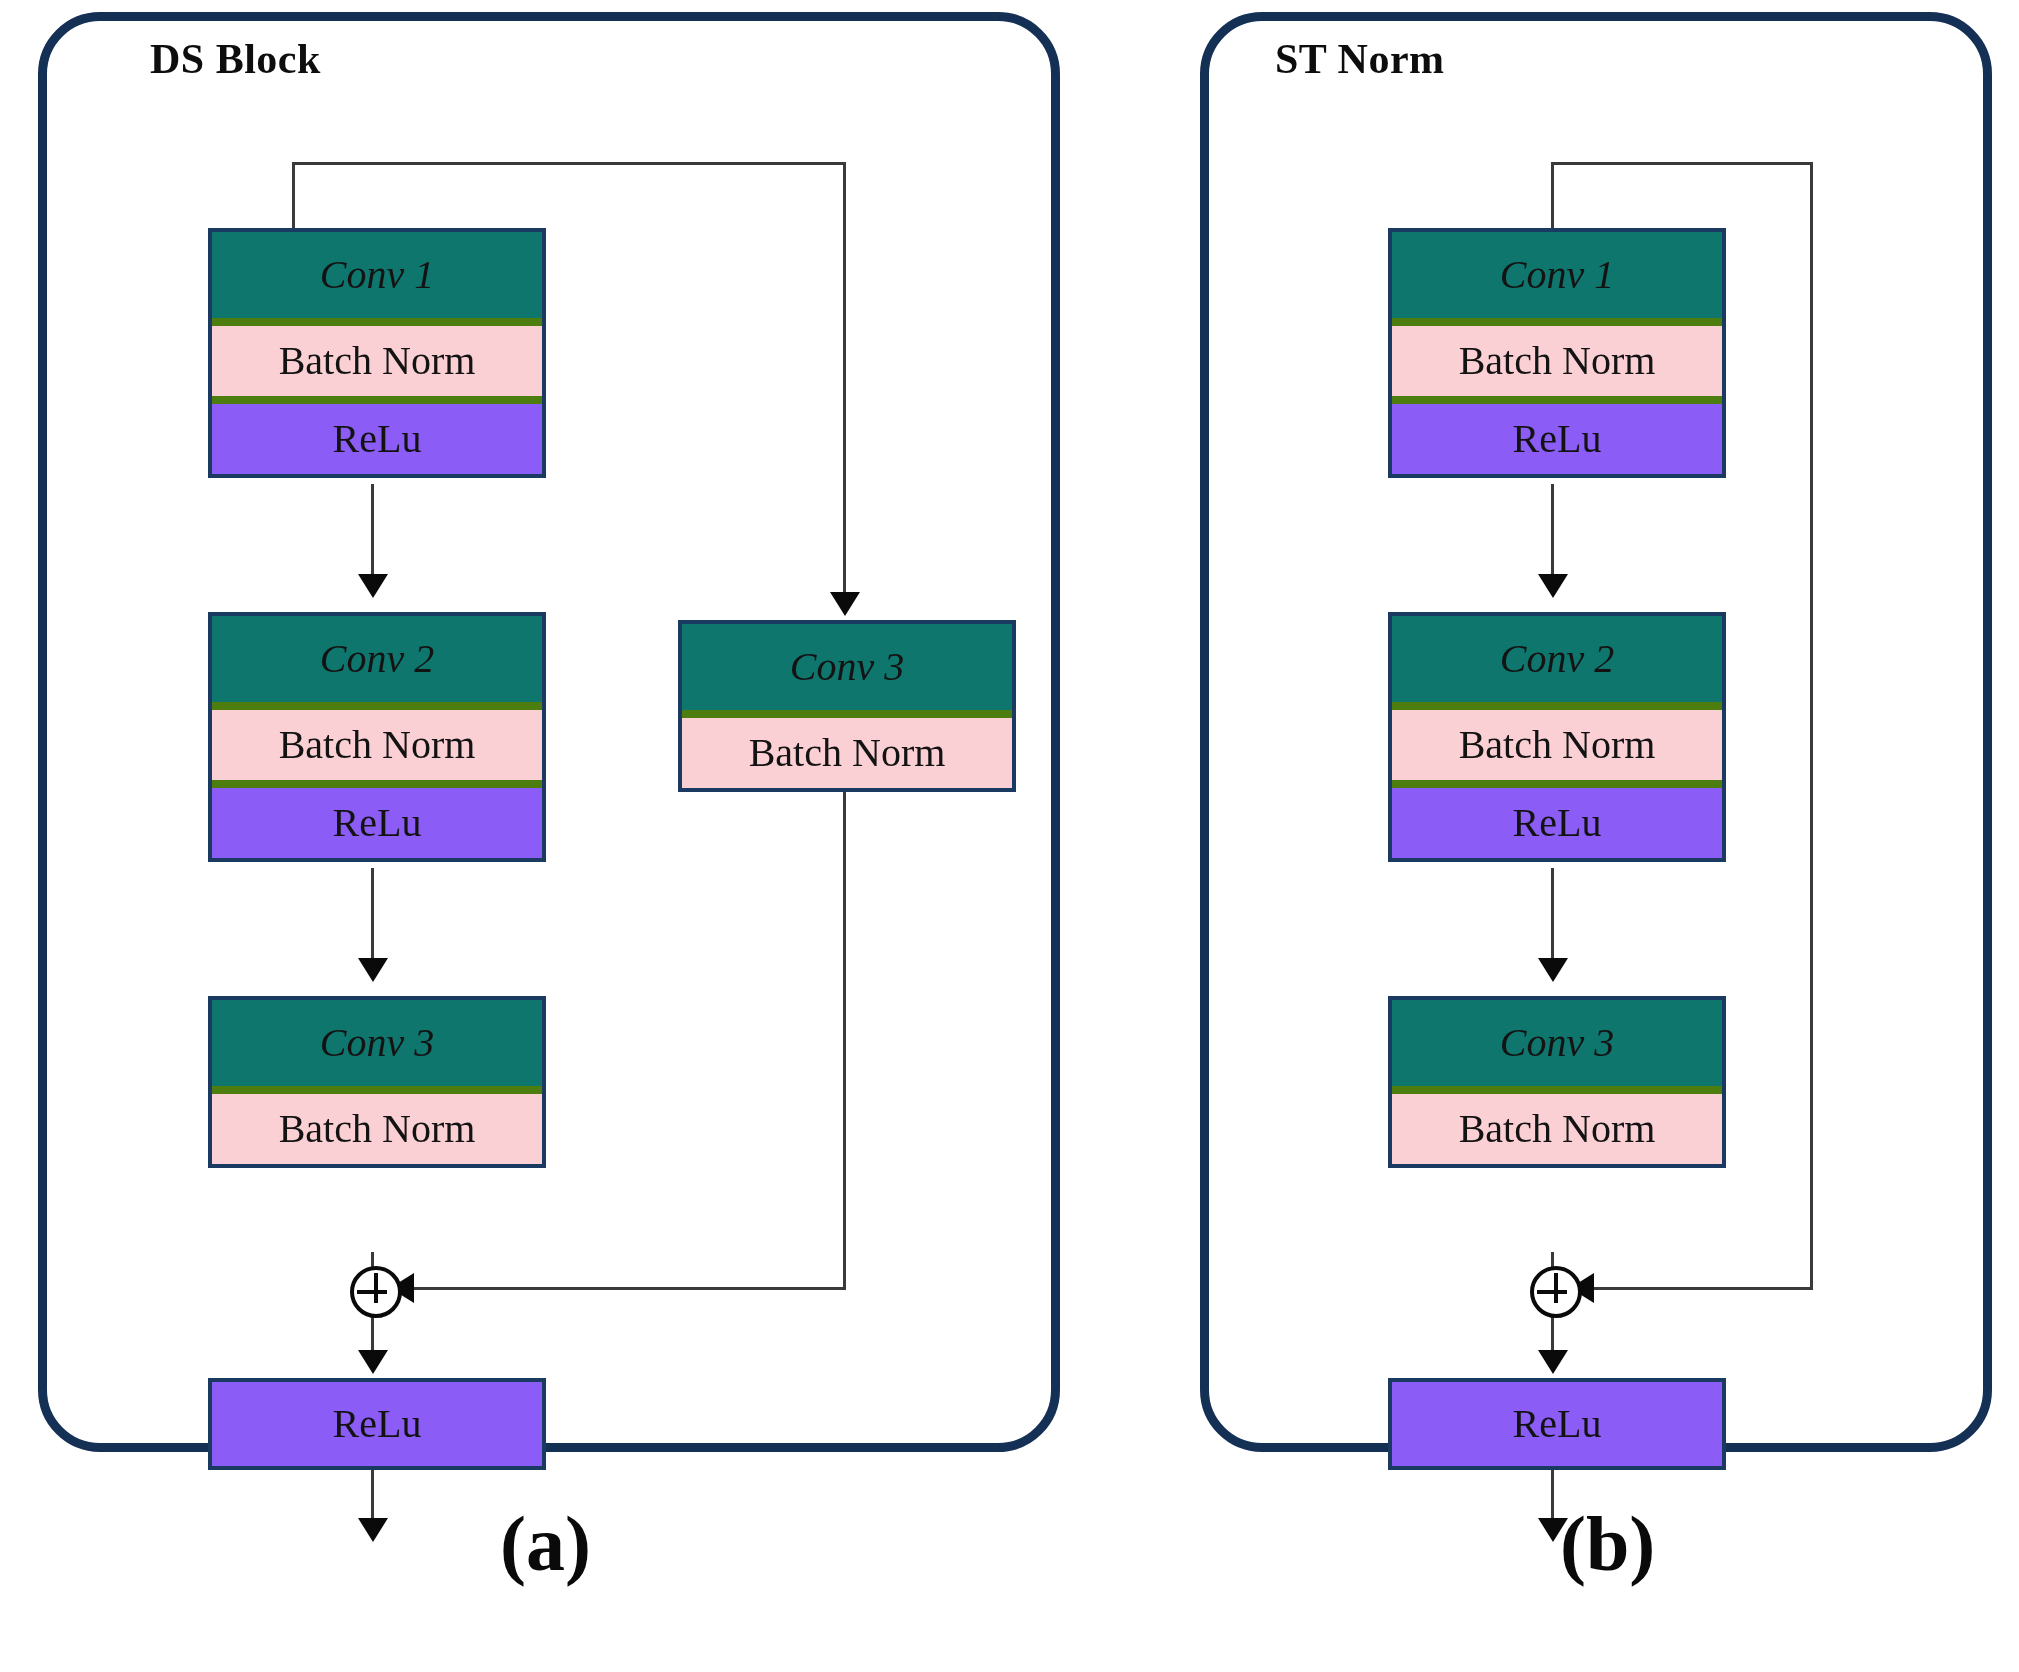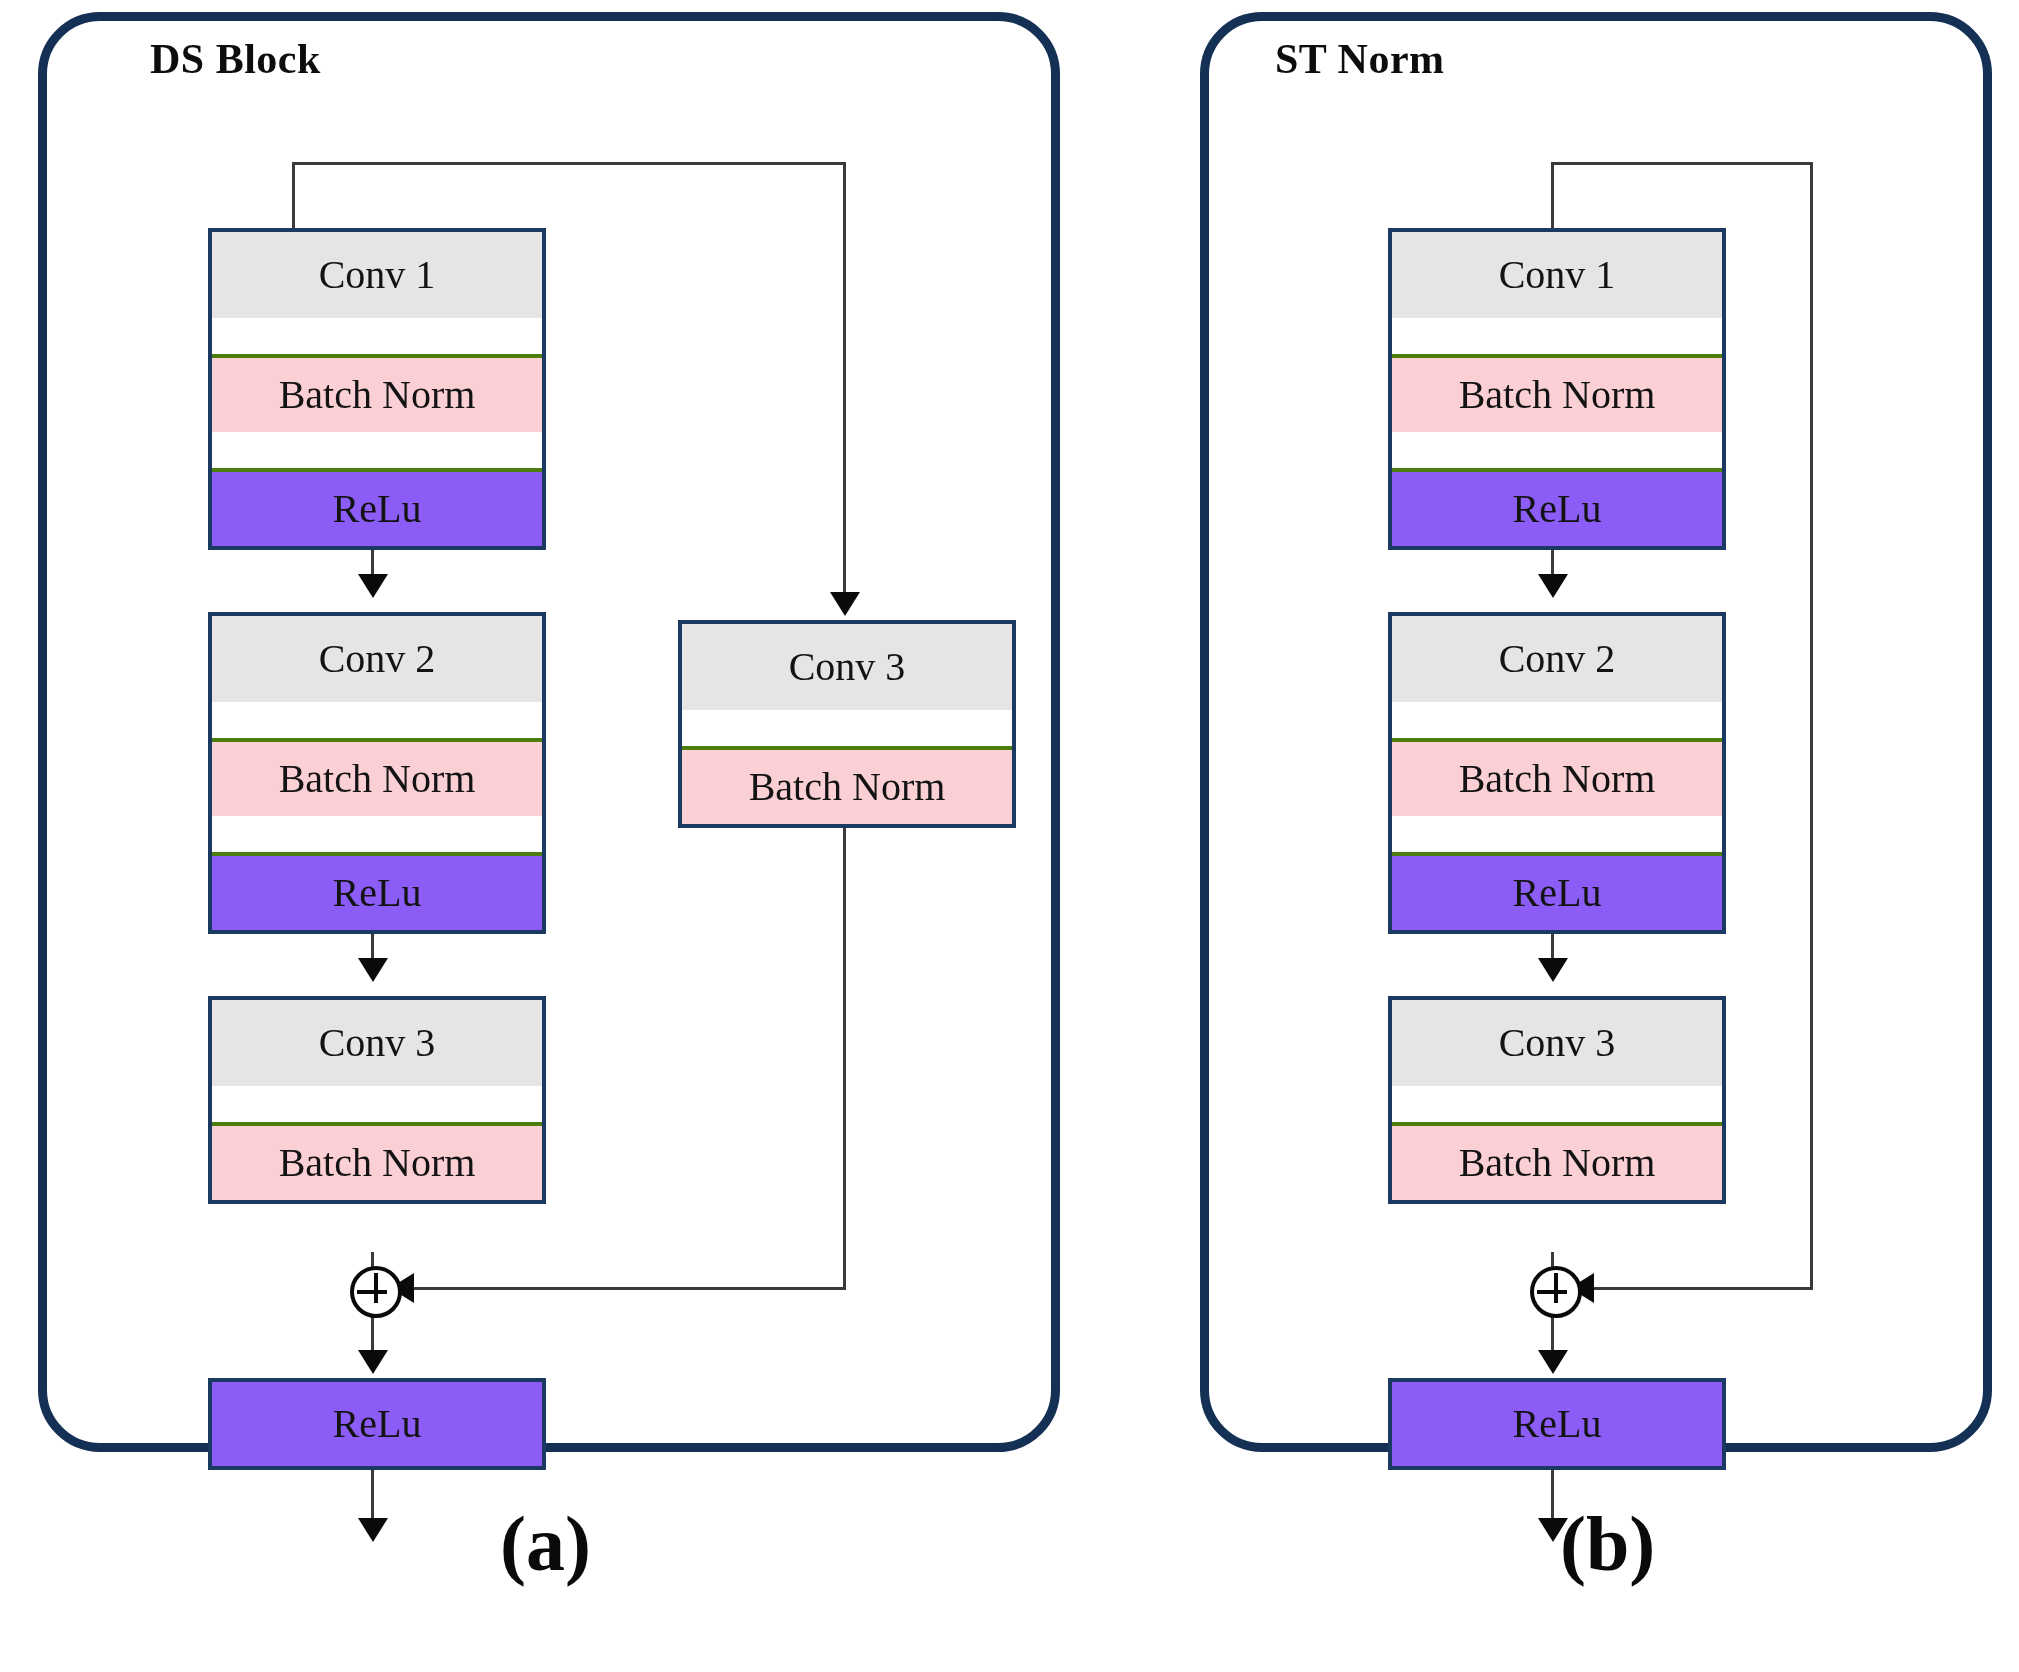--- a/index.html
+++ b/index.html
@@ -59,22 +59,22 @@
   .layer {
     display: flex;
     align-items: center;
     justify-content: center;
     box-sizing: border-box;
     font-size: 40px;
     color: #131313;
     line-height: 1;
     white-space: nowrap;
   }
-  .layer + .layer { border-top: 4px solid #4d7c0f; margin-top: 36px; }
-  .layer.conv  { background: #e5e5e5; }
+  .layer + .layer { border-top: 8px solid #4d7c0f; }
+  .layer.conv  { background: #0f766e; font-style: italic; }
   .layer.bn    { background: #fbd0d4; }
   .layer.relu  { background: #8b5cf6; }
 
   
   .vline, .hline {
     position: absolute;
     background: #3a3a3a;
     z-index: 2;
   }
   .vline { width: 3px; }

